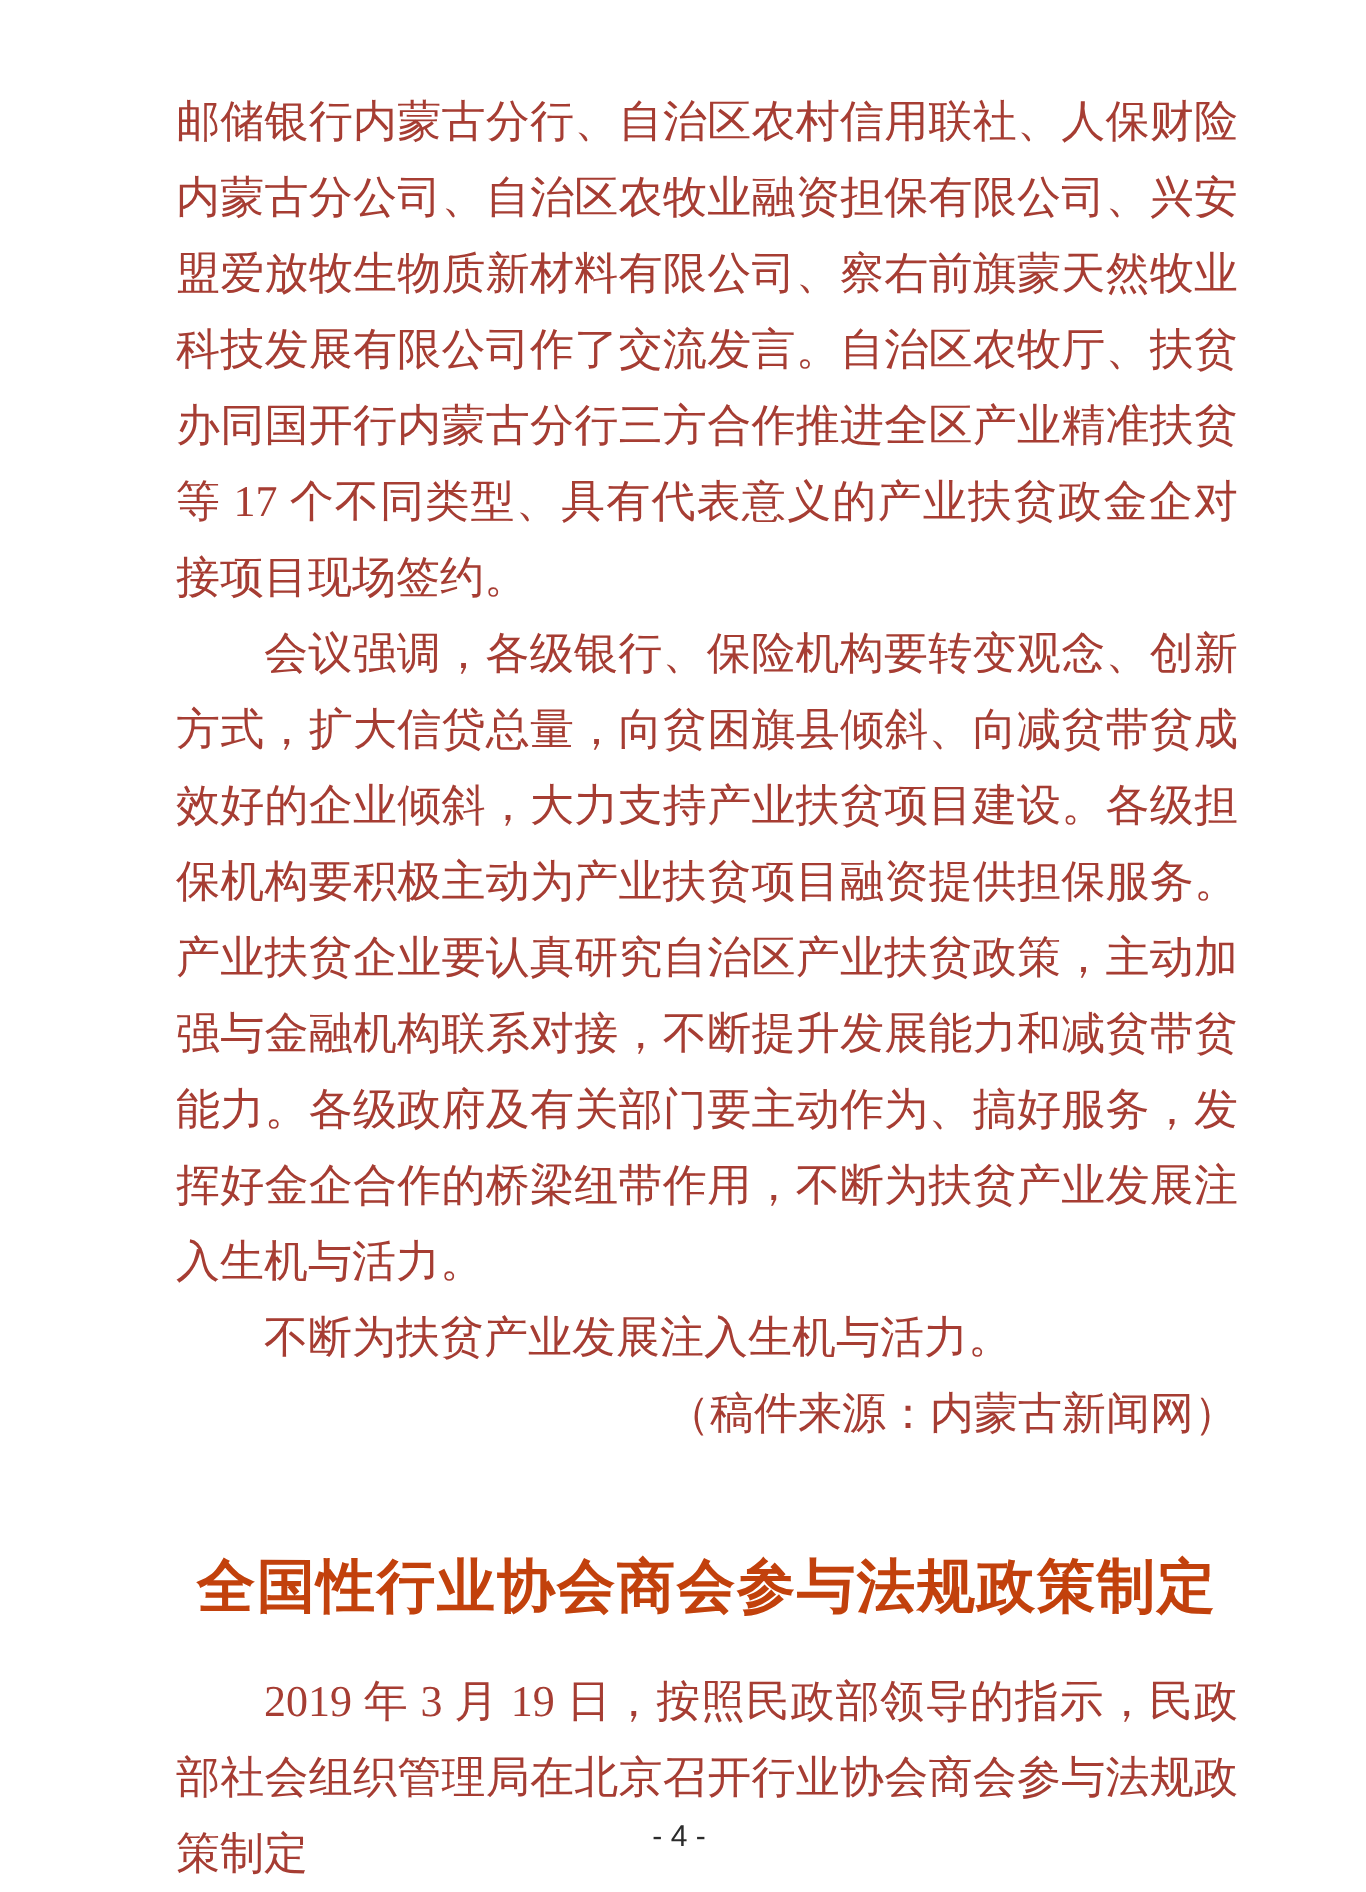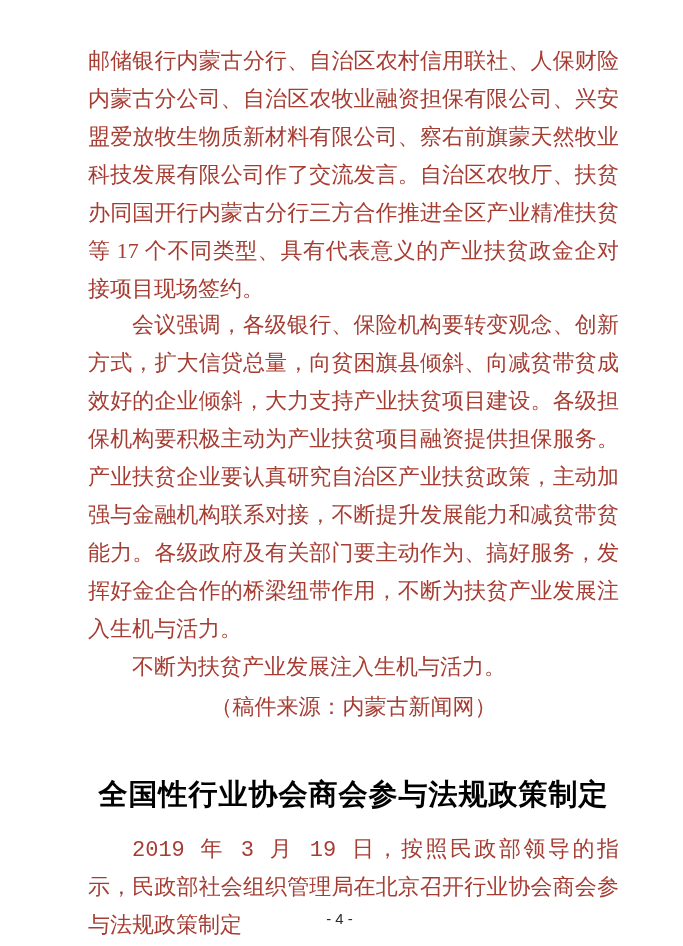--- a/index.html
+++ b/index.html
@@ -22,32 +22,32 @@
     right: 60px;
   }
   p.body {
     margin: 0;
     font-size: 22px;
     line-height: 38px;
     color: #a63d33;
     text-align: justify;
     text-justify: inter-ideograph;
   }
-  p.indent { text-indent: 2em; font-family: Liberation Mono, monospace; }
+  p.indent { text-indent: 2em; }
   p.source {
-    text-align: center;
+    text-align: right;
     text-indent: 0;
   }
   .title {
     margin: 40px 0 10px 0;
     text-align: center;
     font-size: 29px;
     line-height: 56px;
     font-weight: bold;
-    color: #000000;
+    color: #c2410c;
     letter-spacing: 1px;
   }
   .title-line { display: block; }
   .footer {
     position: absolute;
     top: 910px;
     left: 0;
     right: 0;
     text-align: center;
     font-size: 15px;

